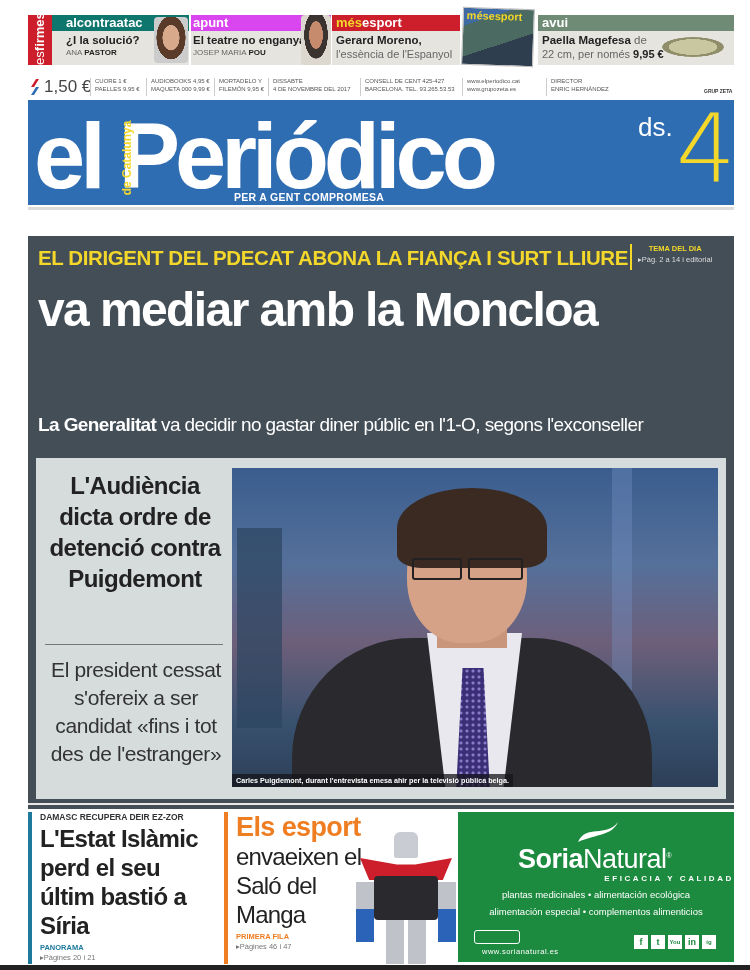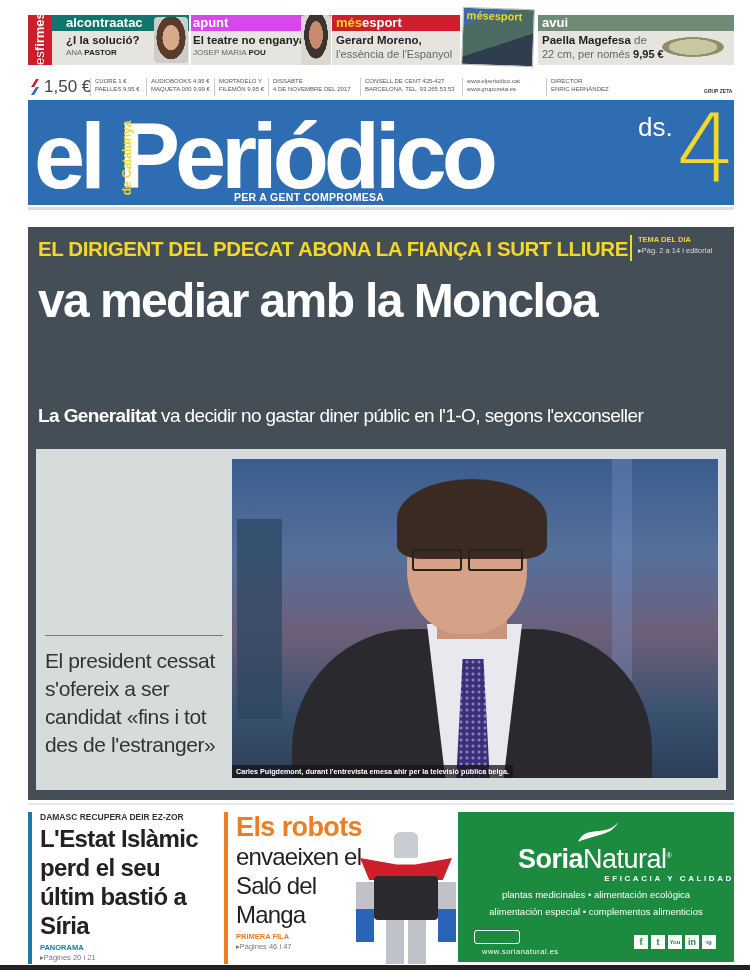--- a/index.html
+++ b/index.html
@@ -31,21 +31,21 @@
   .masthead { left: 28px; top: 100px; width: 706px; height: 105px; background: #2f6db2; }
   .logo { position: absolute; left: 6px; top: 10px; color: #fff; font-weight: 700; font-size: 92px; letter-spacing: -5px; line-height: 92px; font-family: "Liberation Sans", sans-serif; }
   .decat { position: absolute; left: 92px; top: 20px; width: 14px; height: 75px; }
   .decat span { position: absolute; left: 50%; top: 50%; transform: translate(-50%,-50%) rotate(-90deg); white-space: nowrap; color: #f3d72a; font-size: 12px; font-weight: 700; }
   .motto { position: absolute; left: 206px; top: 91px; color: #fff; font-size: 10.5px; font-weight: 700; letter-spacing: 0.3px; }
   .dayname { position: absolute; left: 610px; top: 12px; color: #fff; font-size: 26px; }
   .daynum { position: absolute; left: 648px; top: 2px; color: #f3d72a; font-size: 94px; font-weight: 300; line-height: 94px; font-family: "DejaVu Sans", sans-serif; -webkit-text-stroke: 0; }
   .mast-under { left: 28px; top: 207px; width: 706px; height: 3px; background: #dcdcdc; }
 
   
-  .main { left: 28px; top: 227px; width: 706px; height: 573px; background: #434e57; }
+  .main { left: 28px; top: 236px; width: 706px; height: 573px; background: #434e57; text-align: center; }
   .kicker { position: absolute; left: 10px; top: 10px; color: #f3d72a; font-weight: 700; font-size: 20.5px; letter-spacing: -0.4px; white-space: nowrap; }
   .tema { position: absolute; left: 602px; top: 8px; border-left: 2px solid #f3d72a; padding-left: 6px; height: 26px; }
   .tema .a { color: #f3d72a; font-size: 7.5px; font-weight: 700; }
   .tema .b { color: #ddd; font-size: 7.5px; margin-top: 2px; white-space: nowrap; }
   .headline { position: absolute; left: 10px; top: 46px; color: #fff; font-weight: 700; font-size: 48px; line-height: 56px; letter-spacing: -1.6px; white-space: nowrap; }
   .subhead { position: absolute; left: 10px; top: 178px; color: #fff; font-size: 19px; letter-spacing: -0.6px; white-space: nowrap; }
   .subhead b { font-weight: 700; }
 
   .inner { position: absolute; left: 8px; top: 222px; width: 690px; height: 341px; background: #d6dcdc; }
   .sidehead { position: absolute; left: 9px; top: 12px; width: 180px; font-size: 24px; line-height: 31px; font-weight: 700; color: #222; letter-spacing: -0.5px; }
@@ -169,20 +169,21 @@
   <div class="tema">
     <div class="a">TEMA DEL DIA</div>
     <div class="b">▸Pàg. 2 a 14 i editorial</div>
   </div>
   <div class="headline">
     <div>va mediar amb la Moncloa</div>
   </div>
   <div class="subhead"><b>La Generalitat</b><span> va decidir no gastar diner públic en l'1-O, segons l'exconseller</span></div>
 
   <div class="inner">
+    <div class="sidehead">L'Audiència dicta ordre de detenció contra Puigdemont</div>
     <div class="siderule"></div>
     <div class="sidedeck">El president cessat s'ofereix a ser candidat «fins i tot des de l'estranger»</div>
 
     <div class="photo">
 
       <div class="abs" style="left:5px;top:60px;width:45px;height:200px;background:#2c4560;opacity:.7"></div>
       <div class="abs" style="left:380px;top:0;width:20px;height:319px;background:rgba(120,150,200,.35)"></div>
 
       <div class="abs" style="left:60px;top:170px;width:360px;height:160px;border-radius:120px 120px 0 0;background:#2a2a2e"></div>
 
@@ -205,21 +206,21 @@
 <div class="abs bot-top-rule"></div>
 
 <div class="abs story-a">
   <div class="kick">DAMASC RECUPERA DEIR EZ-ZOR</div>
   <div class="hed">L'Estat Islàmic perd el seu últim bastió a Síria</div>
   <div class="sec" style="color:#1e7a9c">PANORAMA</div>
   <div class="pg">▸Pàgines 20 i 21</div>
 </div>
 
 <div class="abs story-b">
-  <div class="hed1">Els robots</div>
+  <div class="hed1">Els esport</div>
   <div class="hed2">envaeixen el Saló del Manga</div>
   <div class="sec" style="color:#ef7d22">PRIMERA FILA</div>
   <div class="pg">▸Pàgines 46 i 47</div>
 
   <div class="abs" style="left:128px;top:20px;width:100px;height:132px;">
     <div class="abs" style="left:38px;top:0;width:24px;height:26px;background:#c9ccd2;border-radius:6px 6px 2px 2px"></div>
     <div class="abs" style="left:4px;top:26px;width:92px;height:22px;background:#cc1f2b;clip-path:polygon(0 0,40% 30%,60% 30%,100% 0,90% 100%,10% 100%)"></div>
     <div class="abs" style="left:18px;top:44px;width:64px;height:44px;background:#2a2a2e;border-radius:4px"></div>
     <div class="abs" style="left:0;top:50px;width:18px;height:60px;background:linear-gradient(#bfc2c8 0 45%, #2a63b8 45%)"></div>
     <div class="abs" style="left:82px;top:50px;width:18px;height:60px;background:linear-gradient(#bfc2c8 0 45%, #2a63b8 45%)"></div>

